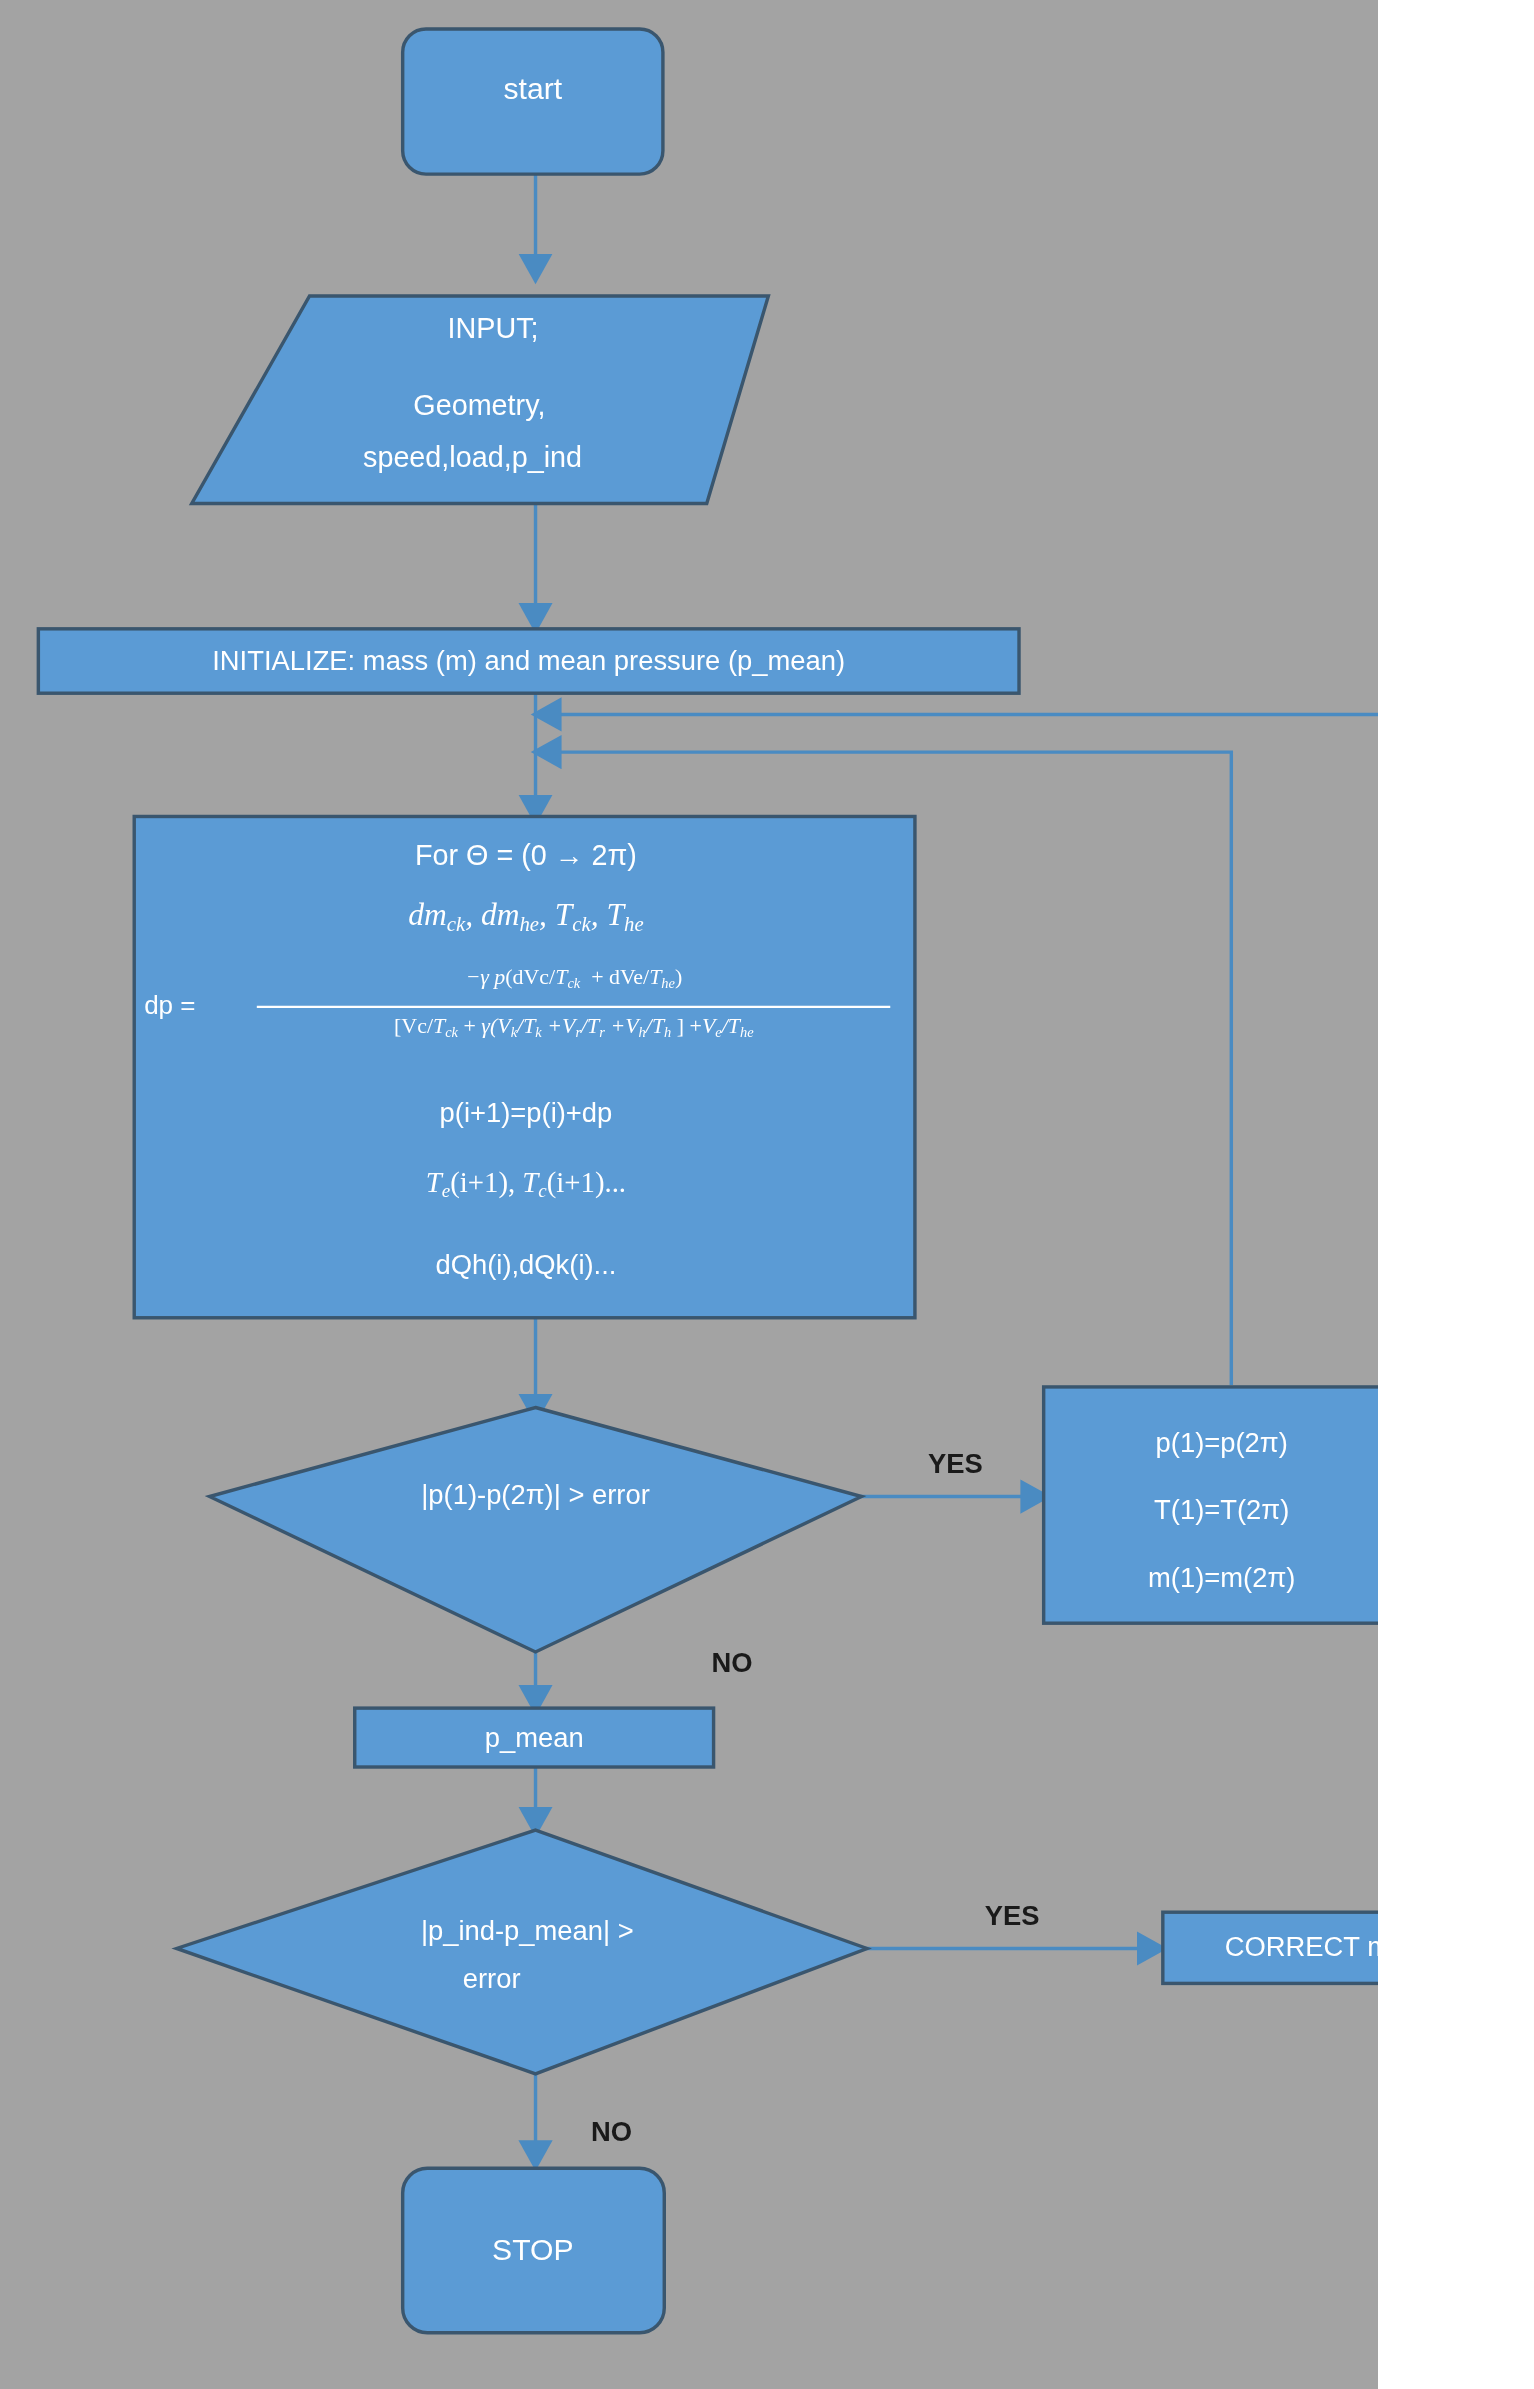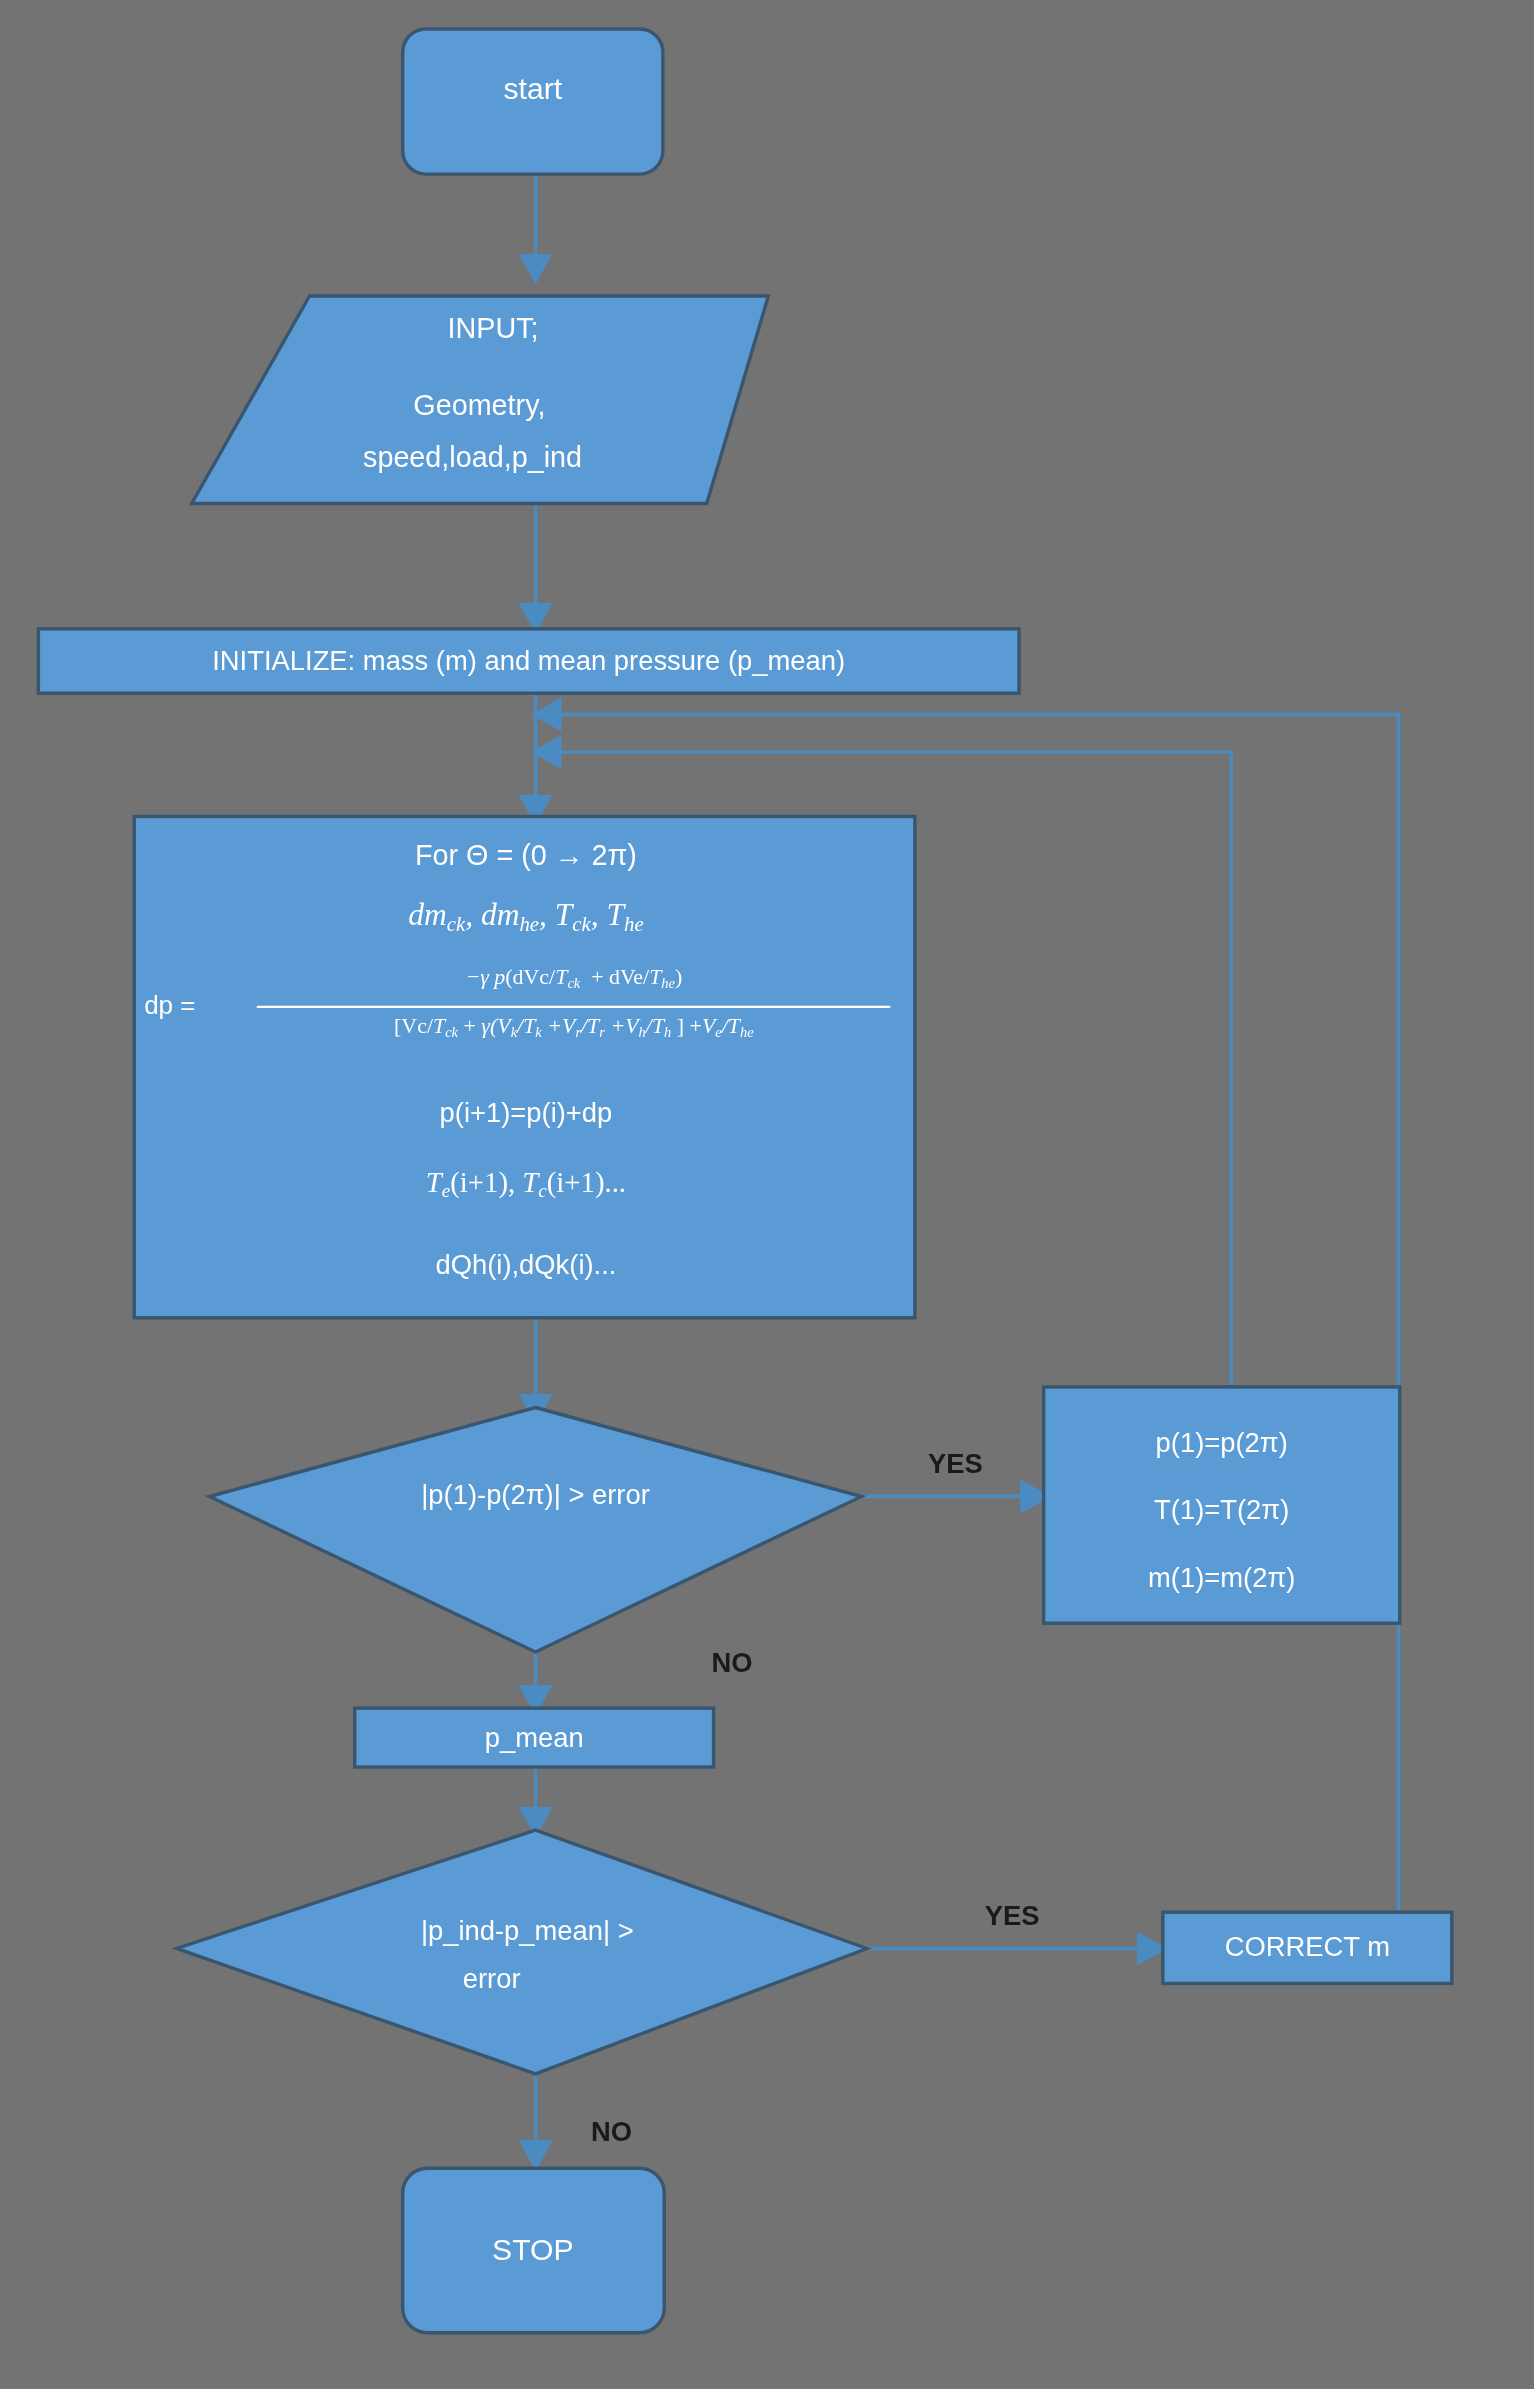--- a/index.html
+++ b/index.html
@@ -5,23 +5,23 @@
   html, body {
     margin: 0;
     padding: 0;
     background: #ffffff;
   }
   body {
     font-family: "Liberation Sans", sans-serif;
   }
   #flowchart-root {
     position: relative;
-    width: 1534px;
+    width: 1378px;
     height: 2389px;
-    background: #737373;
+    background: #a3a3a3;
     overflow: hidden;
   }
   svg.canvas {
     position: absolute;
     left: 0; top: 0;
     width: 1534px;
     height: 2389px;
   }
   .node-label {
     fill: #ffffff;

